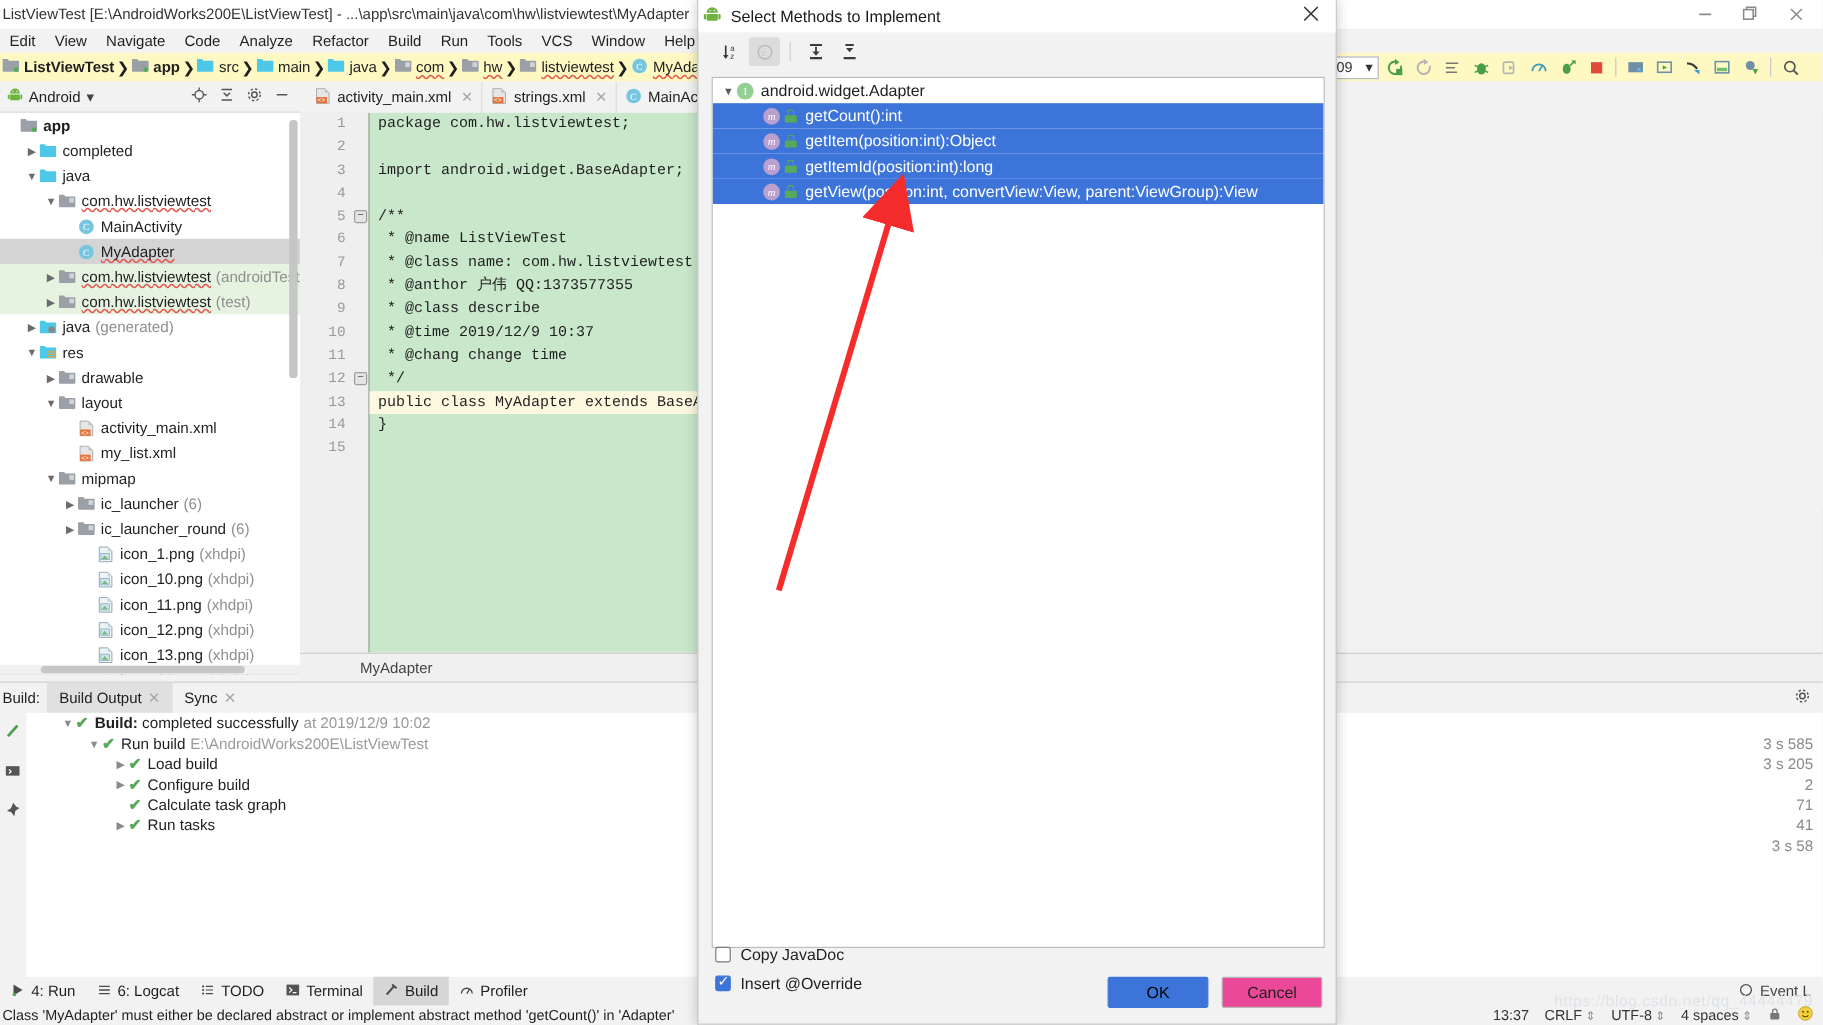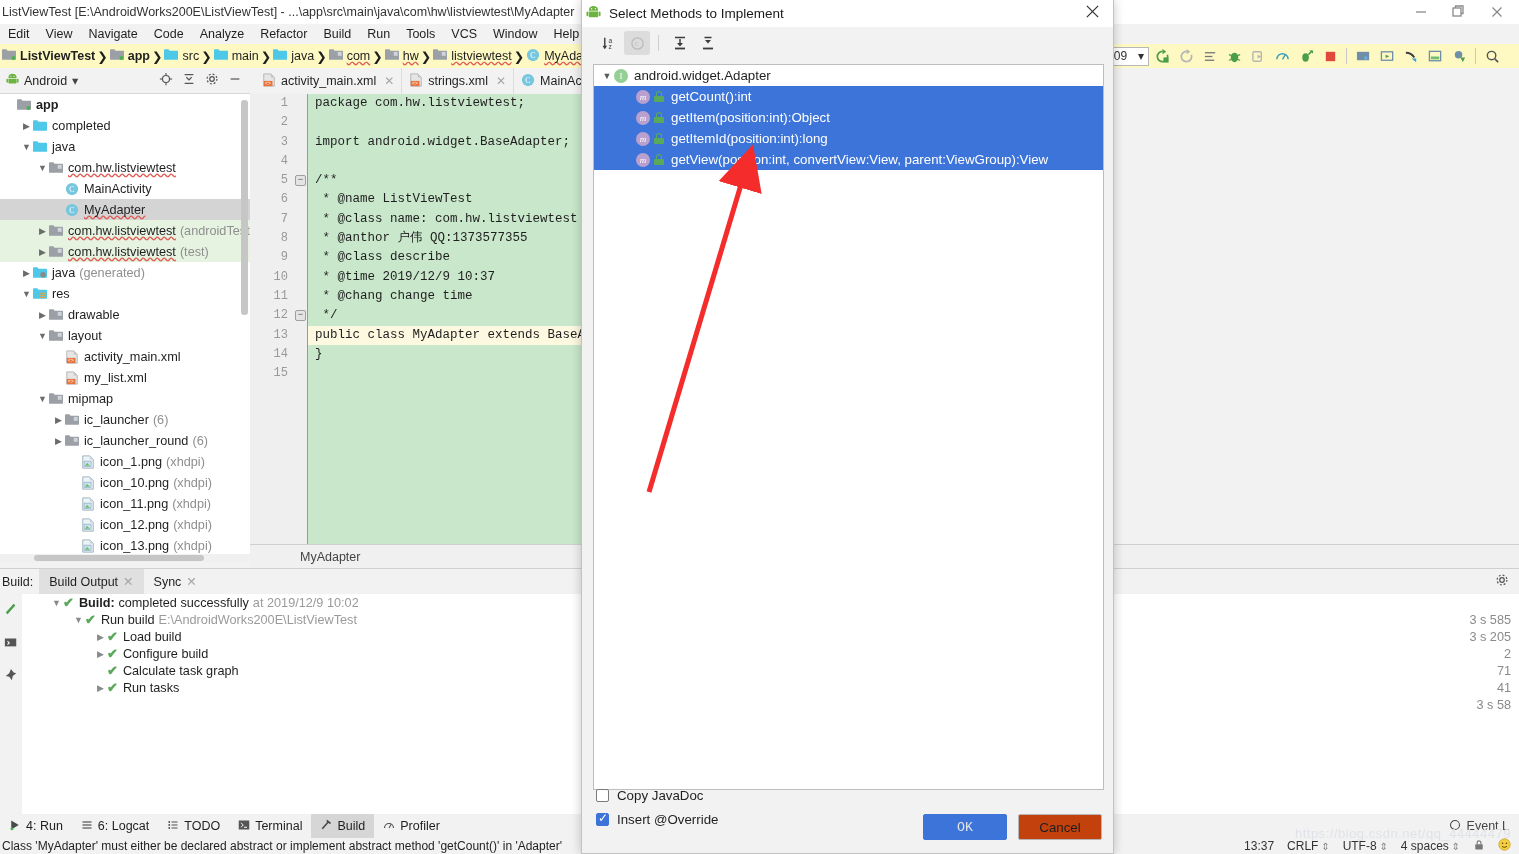--- a/index.html
+++ b/index.html
@@ -220,23 +220,23 @@
             border: 1.5px solid #5aa85a; border-bottom: none; border-radius: 3px 3px 0 0; }
 
   .dlg-foot { position: absolute; left: 0; bottom: 0; width: 100%; height: 70px; }
   .cbrow { display: flex; align-items: center; gap: 8px; font-size: 13.3px; padding-left: 14px; height: 24px; }
   .cbox { width: 13px; height: 13px; border: 1px solid #7a7a7a; background: #fff; border-radius: 2px; }
   .cbox.on { background: #3c74d9; border-color: #3c74d9; position: relative; }
   .cbox.on::after { content: "✓"; position: absolute; left: 1px; top: -2px; color: #fff; font-size: 12px; line-height: 13px; }
   .dlg-buttons { position: absolute; right: 11px; bottom: 13px; display: flex; gap: 11px; }
   .btn {
     width: 84px; height: 26px; display: flex; align-items: center; justify-content: center;
-    font-size: 13.3px; border-radius: 2px; border: 1px solid #b5b5b5; background: #c2410c; color: #1f1f1f;
-  }
-  .btn.primary { background: #3c74d9; border-color: #3c74d9; color: #e5e5e5; font-family: Liberation Mono, monospace; }
+    font-size: 13.3px; border-radius: 2px; border: 1px solid #b5b5b5; background: #ec4899; color: #1f1f1f;
+  }
+  .btn.primary { background: #3c74d9; border-color: #3c74d9; color: #000000; }
 
   
   .annot { position: absolute; left: 581px; top: 0; width: 533px; height: 854px; pointer-events: none; }
 
   
   .right-editor-strip {
     position: absolute; left: 1114px; top: 68px; width: 405px; height: 476px; background: #f2f2f2;
   }
 </style>
 </head>

